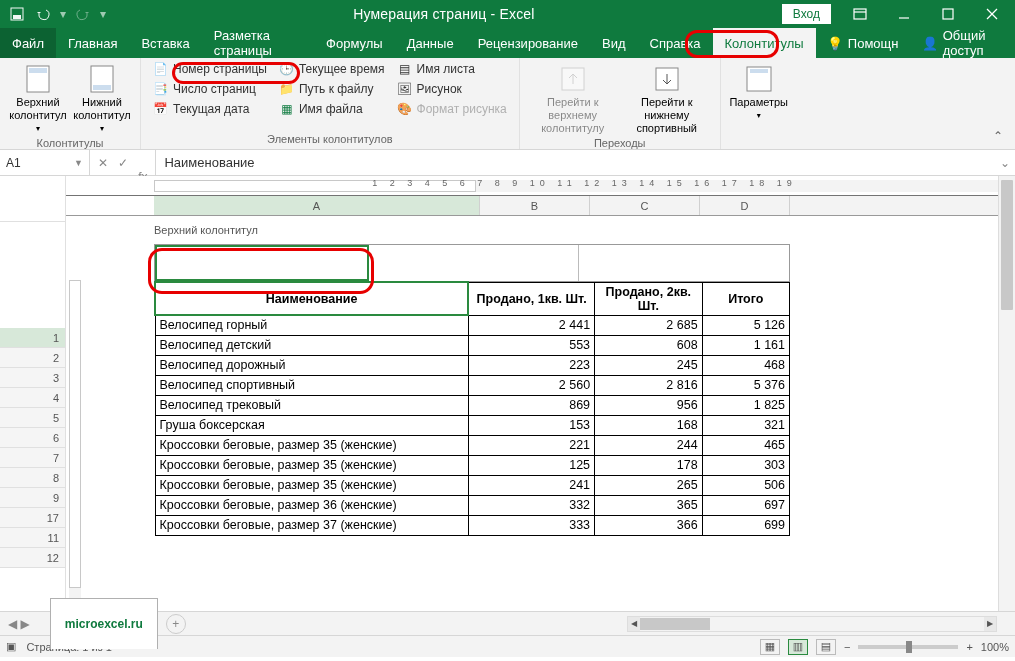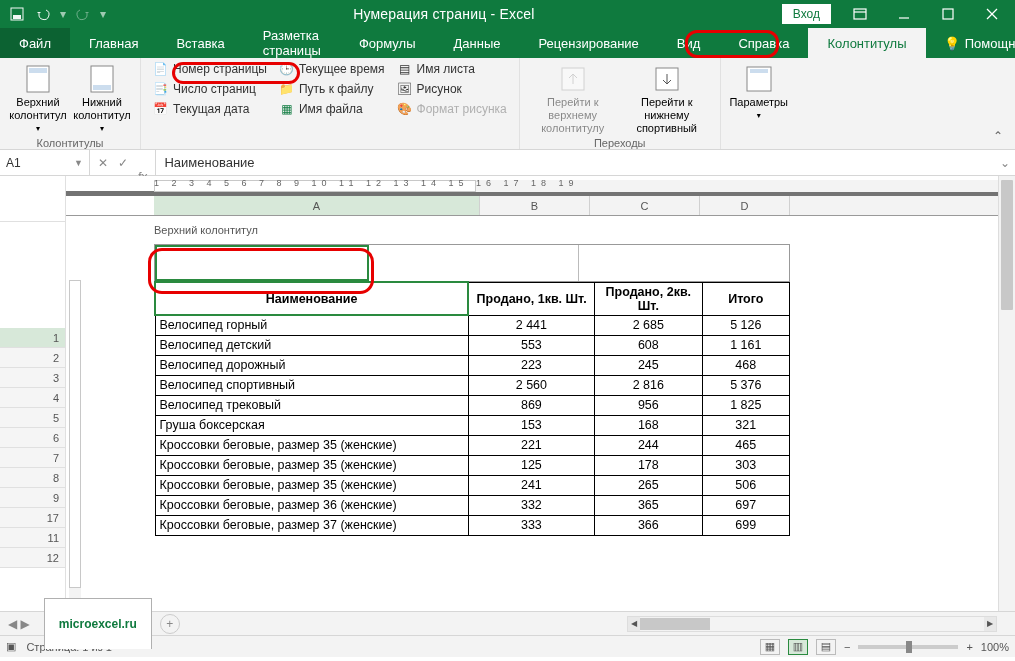--- a/index.html
+++ b/index.html
@@ -11,21 +11,21 @@
 .qat .qicon { width: 22px; height: 22px; display: flex; align-items: center; justify-content: center; opacity: 0.95; cursor: pointer; }
 .qat .qsep { width: 10px; text-align: center; opacity: 0.6; }
 .title-center { flex: 1; text-align: center; font-size: 14px; letter-spacing: .2px; }
 .title-right { display: flex; align-items: center; gap: 14px; padding: 6px 8px; }
 .login-btn { background: #fff; color: #0f7a3e; padding: 2px 10px; font-size: 12px; border: 1px solid #fff; cursor: pointer; }
 .win-btn { width: 30px; height: 26px; display: flex; align-items: center; justify-content: center; cursor: pointer; }
 .win-ico { stroke: #fff; fill: none; stroke-width: 1.2; }
 
 
 .tabrow { height: 30px; background: #0f7a3e; display: flex; align-items: stretch; color: #fff; font-size: 13px; }
-.tab { padding: 0 19px; display: flex; align-items: center; cursor: pointer; }
+.tab { padding: 0 12px; display: flex; align-items: center; cursor: pointer; }
 .tab-file { background: #0c6232; }
 .tab-active { background: #f3f3f3; color: #0f7a3e; position: relative; }
 .tabrow .spacer { flex: 1; }
 .tab .help-ico { margin-right: 4px; }
 .red-ring-tab { position: absolute; border: 3px solid #e70000; border-radius: 12px; top: 30px; left: 685px; width: 94px; height: 28px; pointer-events:none; z-index: 50; }
 
 
 .ribbon { height: 92px; background: #f3f3f3; border-bottom: 1px solid #d6d6d6; display: flex; position: relative; }
 .group { border-right: 1px solid #e1e1e1; padding: 2px 8px 0; display: flex; flex-direction: column; justify-content: space-between; }
 .group-title { text-align: center; color: #666; font-size: 11px; padding: 2px 0 4px; }
@@ -49,21 +49,21 @@
 
 
 .sheetwrap { position: relative; height: 435px; background: #fff; display: flex; }
 .rowhead-col { width: 66px; background: #fff; border-right: 1px solid #e0e0e0; position: relative; }
 .corner { height: 46px; border-bottom: 1px solid #e0e0e0; }
 .rowhead { height: 20px; border-bottom: 1px solid #e0e0e0; font-size: 11px; color:#555; display:flex; align-items:center; justify-content:flex-end; padding-right:6px; background:#f5f5f5;}
 .rowhead.active { background: #d7e8d9; }
 .rowhead-spacer { height: 106px; }
 
 .sheetmain { flex: 1; overflow: hidden; position: relative; }
-.ruler { height: 20px; background: #fff; border-bottom: 5px solid #737373; position: relative; }
+.ruler { height: 20px; background: #fff; border-bottom: 1px solid #737373; position: relative; text-align: center; }
 .ruler-track { position:absolute; left:88px; right:10px; top:4px; height:12px; background:#f3f3f3; }
 .ruler-white { position:absolute; left:88px; width:322px; top:4px; height:12px; background:#fff; border:1px solid #c8c8c8;}
 .ruler-nums { position:absolute; top:2px; left:88px; right:0; font-size:9px; color:#666; letter-spacing:5px; white-space:nowrap;}
 
 .colhead-row { height: 20px; display: flex; border-bottom: 1px solid #999; }
 .colhead { border-right: 1px solid #d0d0d0; background:#f3f3f3; font-size:11px; color:#555; display:flex; align-items:center; justify-content:center; }
 .colhead.active { background: #d7e8d9; }
 .colA { width: 326px; margin-left: 88px; }
 .colB { width: 110px; } .colC { width: 110px; } .colD { width: 90px; }
 .colrest { flex: 1; }
@@ -74,34 +74,34 @@
 .header-cell { flex: 1; height: 36px; border-right: 1px solid #bbb; background:#fff; }
 .header-cell:first-child { border: 2px solid #2a8a3f; }
 .header-cell:last-child { border-right: none; }
 .red-ring-hdr { position: absolute; border: 3px solid #e70000; border-radius: 14px; left: 82px; top: 32px; width: 226px; height: 46px; pointer-events:none; z-index:40;}
 
 .data-table { border-collapse: collapse; width: 636px; margin-top: -1px; }
 .data-table th, .data-table td { border: 1px solid #000; font-size: 12.5px; padding: 2px 4px; height: 20px; }
 .data-table th { background: #fff; font-weight: bold; text-align: center; }
 .data-table th.name-th { width: 326px; border: 2px solid #2a8a3f; }
 .data-table td.txt { text-align: left; }
-.data-table td.num { text-align: center; }
+.data-table td.num { text-align: right; }
 .thB { width:130px;} .thC{width:110px;} .thD{width:90px;}
 
 .vruler { position:absolute; left:0; top:20px; width:18px; bottom:0; background:#fff; }
 .vruler-track { position:absolute; top:84px; bottom:4px; left:3px; width:12px; background:#f3f3f3;}
 .vruler-white { position:absolute; top:84px; height:308px; left:3px; width:12px; background:#fff; border:1px solid #c8c8c8;}
 
 .vscroll { position:absolute; right:0; top:0; width:17px; bottom:0; background:#f3f3f3; border-left:1px solid #ddd;}
 .vscroll-thumb { position:absolute; top:4px; left:2px; right:2px; height:130px; background:#c8c8c8; border-radius:1px;}
 
 
 .sheettabs { height: 24px; border-top: 1px solid #d6d6d6; display: flex; align-items: center; background:#f3f3f3; font-size:12px; position:relative;}
 .sht-nav { display:flex; gap:2px; padding:0 8px; color:#888;}
-.sht-tab { border:1px solid #b0b0b0; border-bottom:none; padding:18px 14px; background:#fff; color:#0f7a3e; font-weight:bold; cursor:pointer; margin-left:6px;}
+.sht-tab { border:1px solid #b0b0b0; border-bottom:none; padding:18px 14px; background:#fff; color:#0f7a3e; font-weight:bold; cursor:pointer; margin-left:12px;}
 .sht-add { width:20px; height:20px; border:1px solid #ccc; border-radius:10px; margin-left:8px; display:flex; align-items:center; justify-content:center; color:#888; cursor:pointer;}
 .hscroll { margin-left:auto; width:370px; height:16px; background:#f3f3f3; border:1px solid #ddd; margin-right:18px; position:relative;}
 .hscroll-thumb { position:absolute; left:12px; width:70px; top:1px; bottom:1px; background:#c8c8c8;}
 .hscroll .arr { position:absolute; top:0; bottom:0; width:12px; background:#e8e8e8; display:flex;align-items:center;justify-content:center; font-size:8px; color:#555;}
 .hscroll .arr.l{left:0;} .hscroll .arr.r{right:0;}
 
 
 .statusbar { height: 22px; border-top: 1px solid #d6d6d6; background:#f3f3f3; display:flex; align-items:center; font-size:11px; color:#555; padding:0 6px;}
 .statusbar .sb-right { margin-left:auto; display:flex; align-items:center; gap:8px;}
 .view-btn { width:20px; height:16px; border:1px solid #bbb; cursor:pointer; display:flex;align-items:center;justify-content:center;}
@@ -249,20 +249,21 @@
         <div class="cmd">
             <span class="ico">🖼</span>
             <span>Рисунок</span>
           </div>
         <div class="cmd disabled">
             <span class="ico">🎨</span>
             <span>Формат рисунка</span>
           </div>
       </div>
     </div>
+    <div class="group-title">Элементы колонтитулов</div>
   </div>
 
   <div class="group">
     <div class="group-body">
       <div class="bigbtn" style="opacity:.45; width:90px;">
         <svg class="bigico">
             <rect x="4" y="4" width="22" height="22" fill="#fff" stroke="#aaa"></rect>
             <path d="M15 20 L15 10 M11 14 L15 10 L19 14" stroke="#aaa" fill="none"></path>
           </svg>
         <span style="white-space:pre-line">Перейти к верхнему

